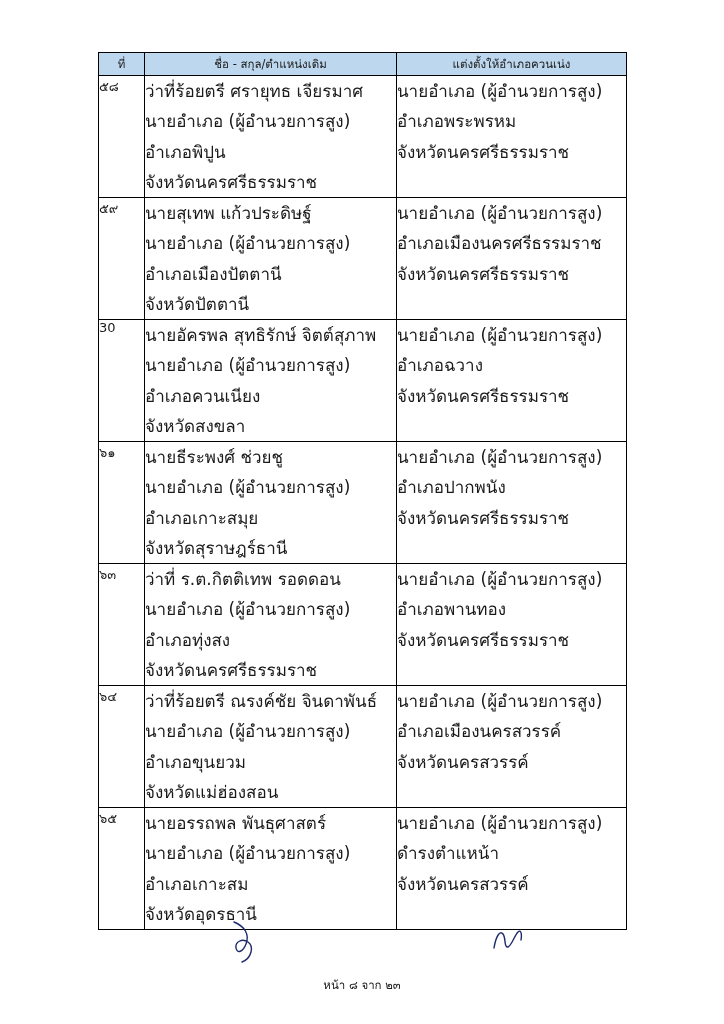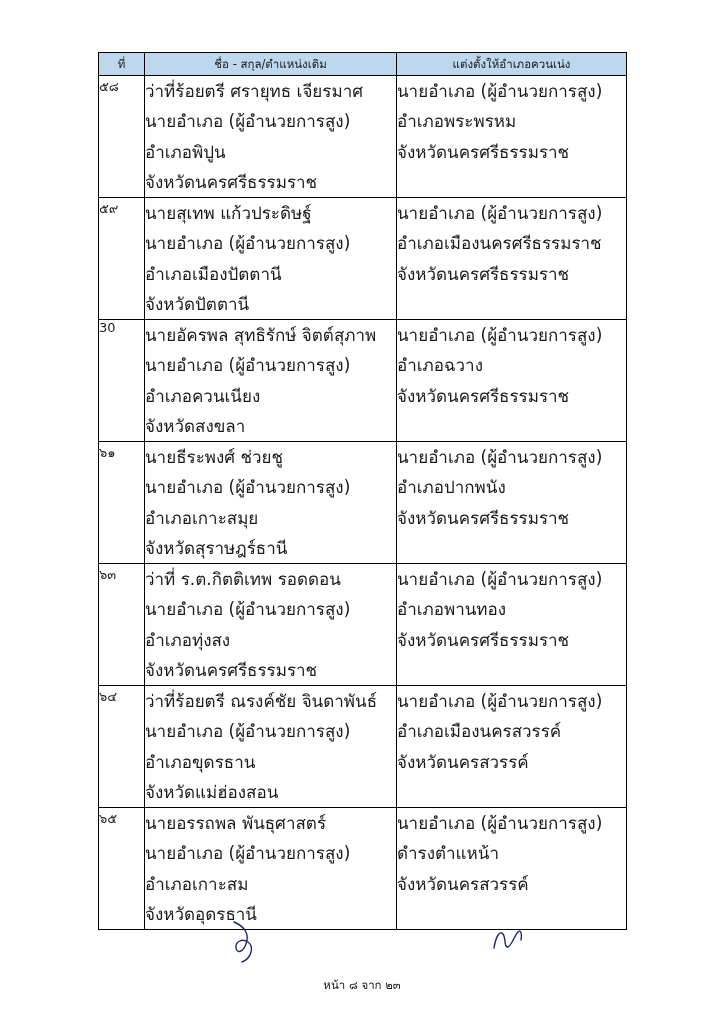--- a/index.html
+++ b/index.html
@@ -169,21 +169,21 @@
               <div class="ln">นายอำเภอ (ผู้อำนวยการสูง)</div>
               <div class="ln">อำเภอพานทอง</div>
               <div class="ln">จังหวัดนครศรีธรรมราช</div>
             </td>
           </tr>
           <tr>
             <td class="no">๖๔</td>
             <td class="cell">
               <div class="ln">ว่าที่ร้อยตรี ณรงค์ชัย จินดาพันธ์</div>
               <div class="ln">นายอำเภอ (ผู้อำนวยการสูง)</div>
-              <div class="ln">อำเภอขุดรธาน</div>
+              <div class="ln">อำเภอขุนยวม</div>
               <div class="ln">จังหวัดแม่ฮ่องสอน</div>
             </td>
             <td class="cell">
               <div class="ln">นายอำเภอ (ผู้อำนวยการสูง)</div>
               <div class="ln">อำเภอเมืองนครสวรรค์</div>
               <div class="ln">จังหวัดนครสวรรค์</div>
             </td>
           </tr>
           <tr>
             <td class="no">๖๕</td>

